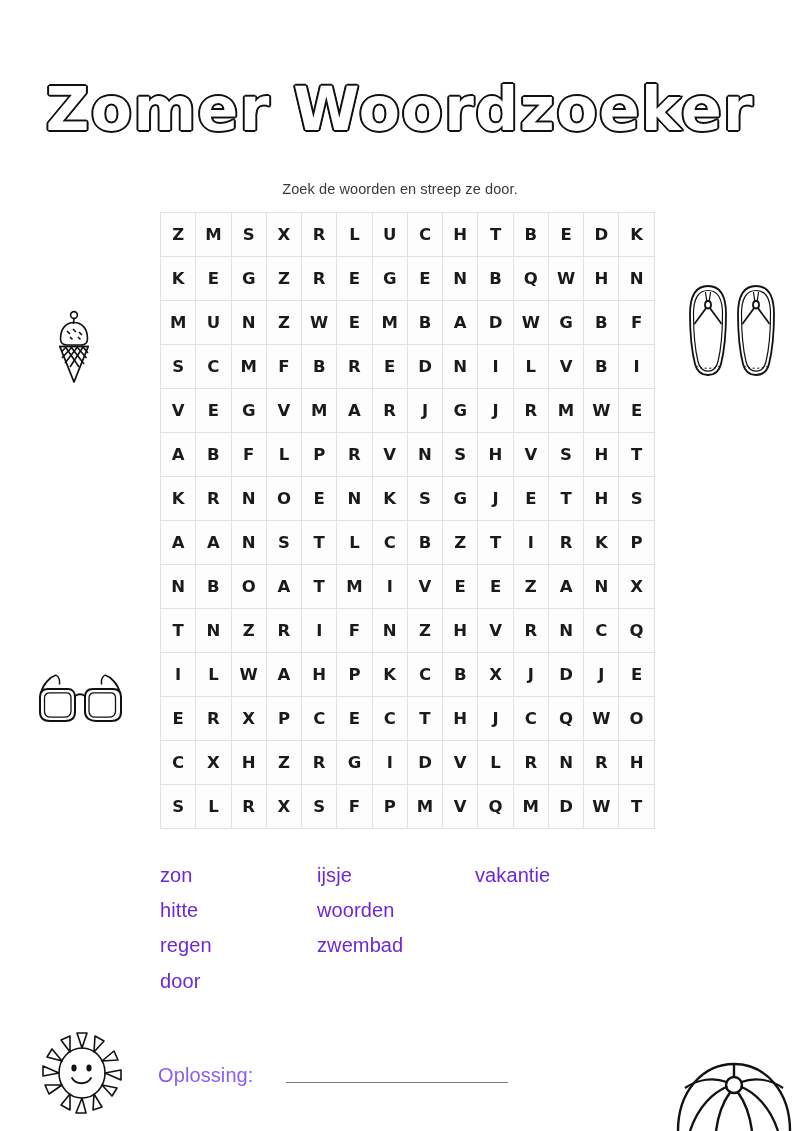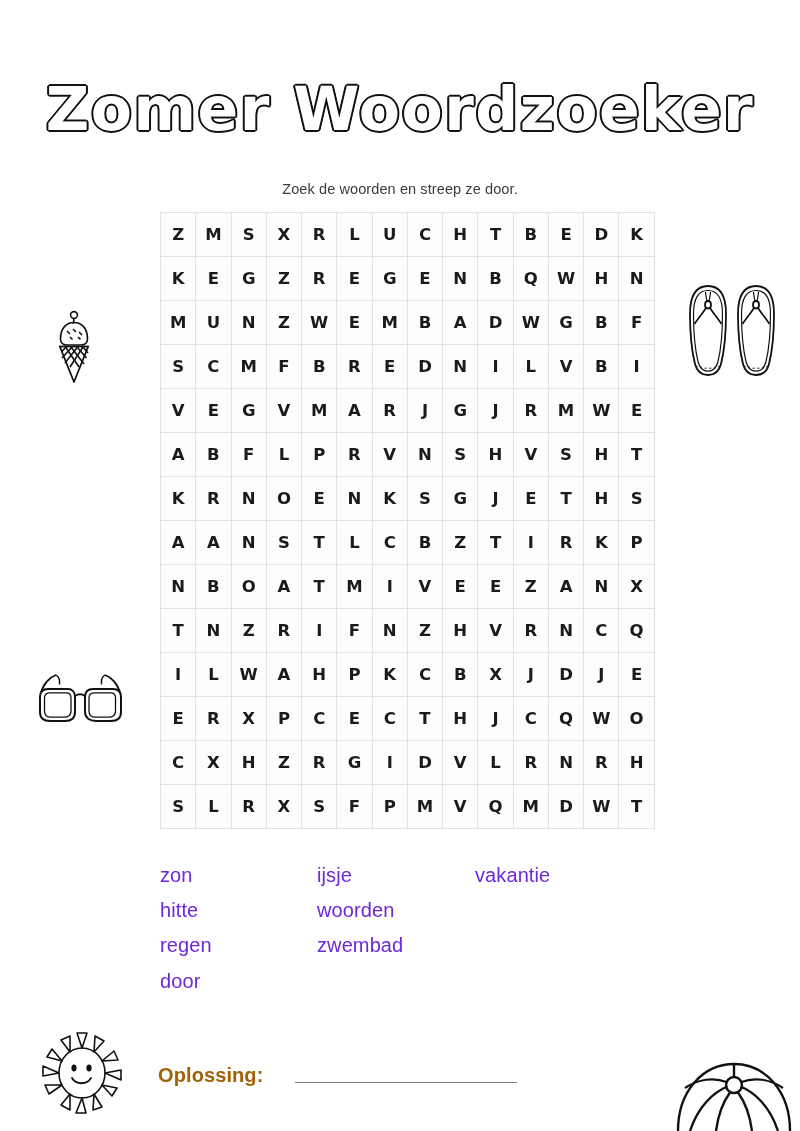--- a/index.html
+++ b/index.html
@@ -107,23 +107,22 @@
   
   .answer-row {
     position: absolute;
     left: 158px;
     top: 1064px;
     display: flex;
     align-items: baseline;
   }
   .answer-label {
     font-size: 20px;
-    color: #a16207;
+    color: #8b5cf6;
     letter-spacing: 0.1px;
-    font-weight: bold;
   }
   .answer-line {
     margin-left: 32px;
     width: 222px;
     border-bottom: 1.4px solid #7b7b7b;
     height: 1px;
     align-self: flex-end;
     margin-bottom: 4px;
   }
 

